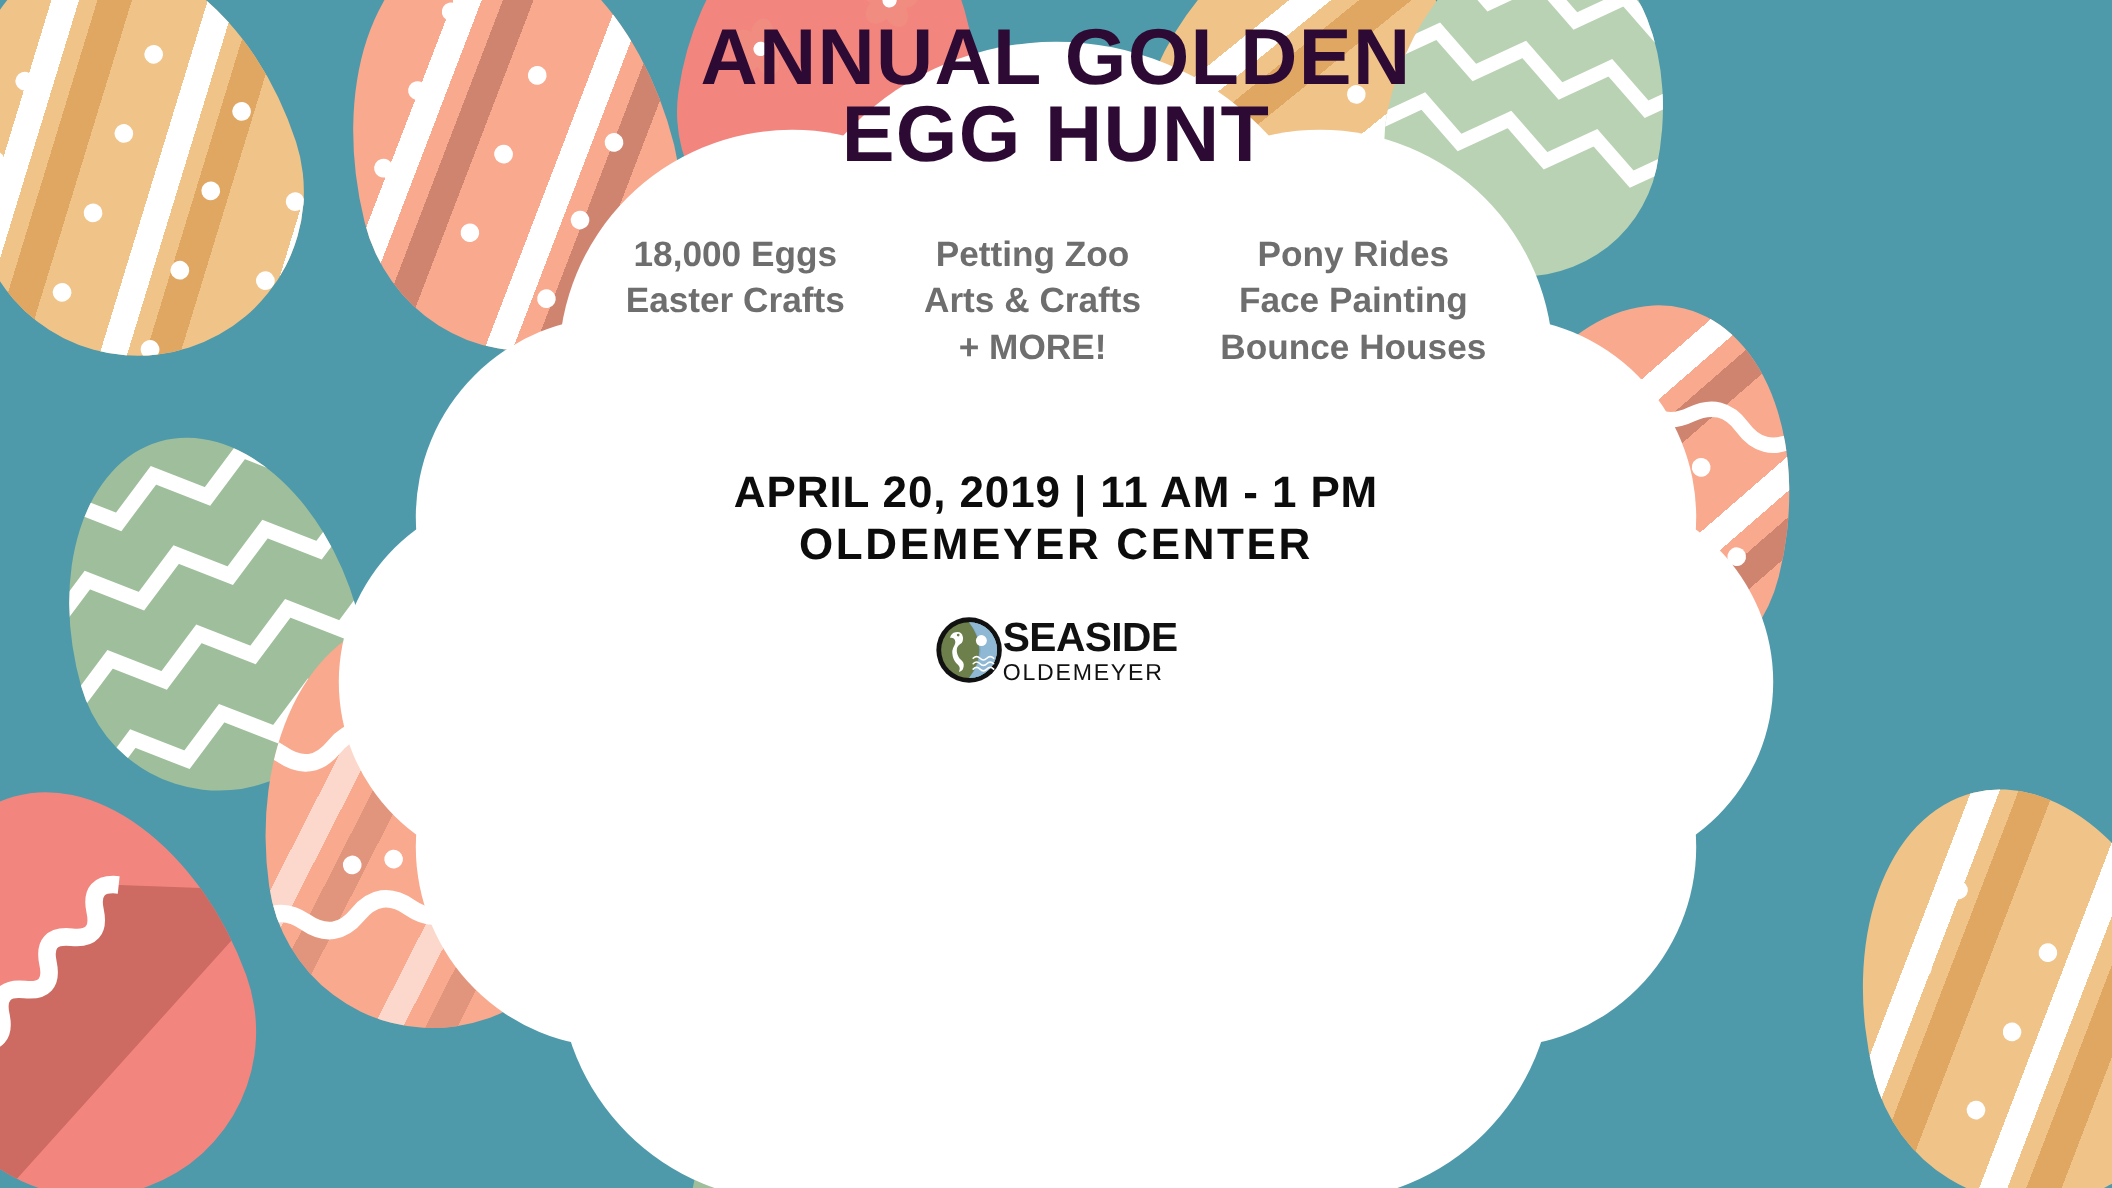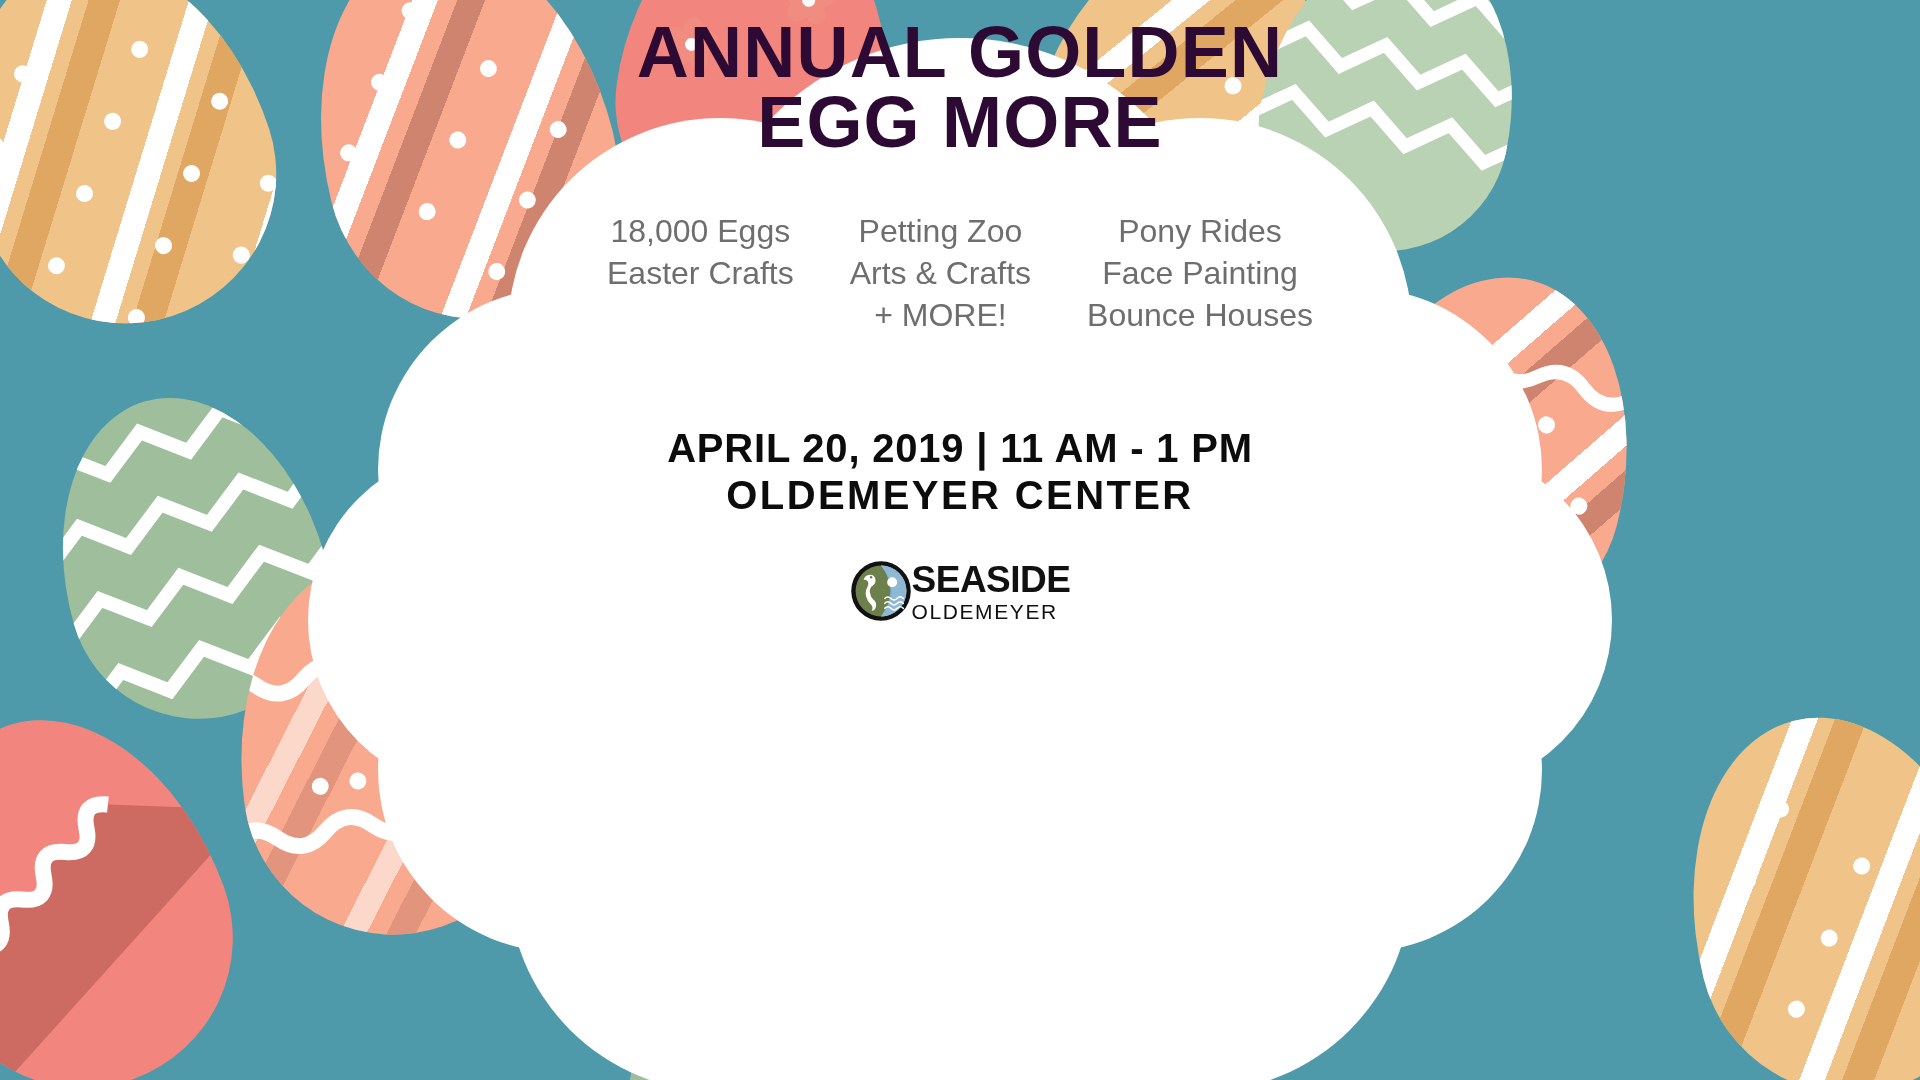--- a/index.html
+++ b/index.html
@@ -61,22 +61,22 @@
   .kicker {
     margin-top:205px;
     font-size:27px; font-weight:700; letter-spacing:6.5px; color:#151515;
   }
   .title {
     margin-top:18px;
     font-size:72px; font-weight:700; line-height:0.97;
     letter-spacing:1.2px; color:#2d0a33;
   }
   .features {
-    margin-top:52px; display:flex; justify-content:center; gap:56px;
-    color:#6e6e6e; font-size:32px; line-height:1.32; font-weight:400;
+    margin-top:52px; display:flex; justify-content:center; gap:72px;
+    color:#6e6e6e; font-size:32px; line-height:1.32; font-weight:700;
   }
   .features .col { white-space:nowrap; }
   .datetime {
     margin-top:88px; font-size:40px; font-weight:700; color:#0c0c0c;
     letter-spacing:0.8px; line-height:1.22;
   }
   .venue { font-size:40px; font-weight:700; color:#0c0c0c; letter-spacing:2.4px; }
 
   
   .logo { margin-top:42px; display:flex; align-items:center; justify-content:center; }
@@ -280,21 +280,21 @@
         <rect x="440" y="460" width="1040" height="330" rx="40"></rect>
       </g>
     </svg>
   </div>
 
   <div id="content">
 
 
     <h1 class="title">
       <span>ANNUAL GOLDEN</span><br>
-      <span>EGG MORE</span>
+      <span>EGG HUNT</span>
     </h1>
 
     <div class="features">
       <div class="col">
         <div>18,000 Eggs</div>
         <div>Easter Crafts</div>
       </div>
       <div class="col">
         <div>Petting Zoo</div>
         <div>Arts &amp; Crafts</div>

